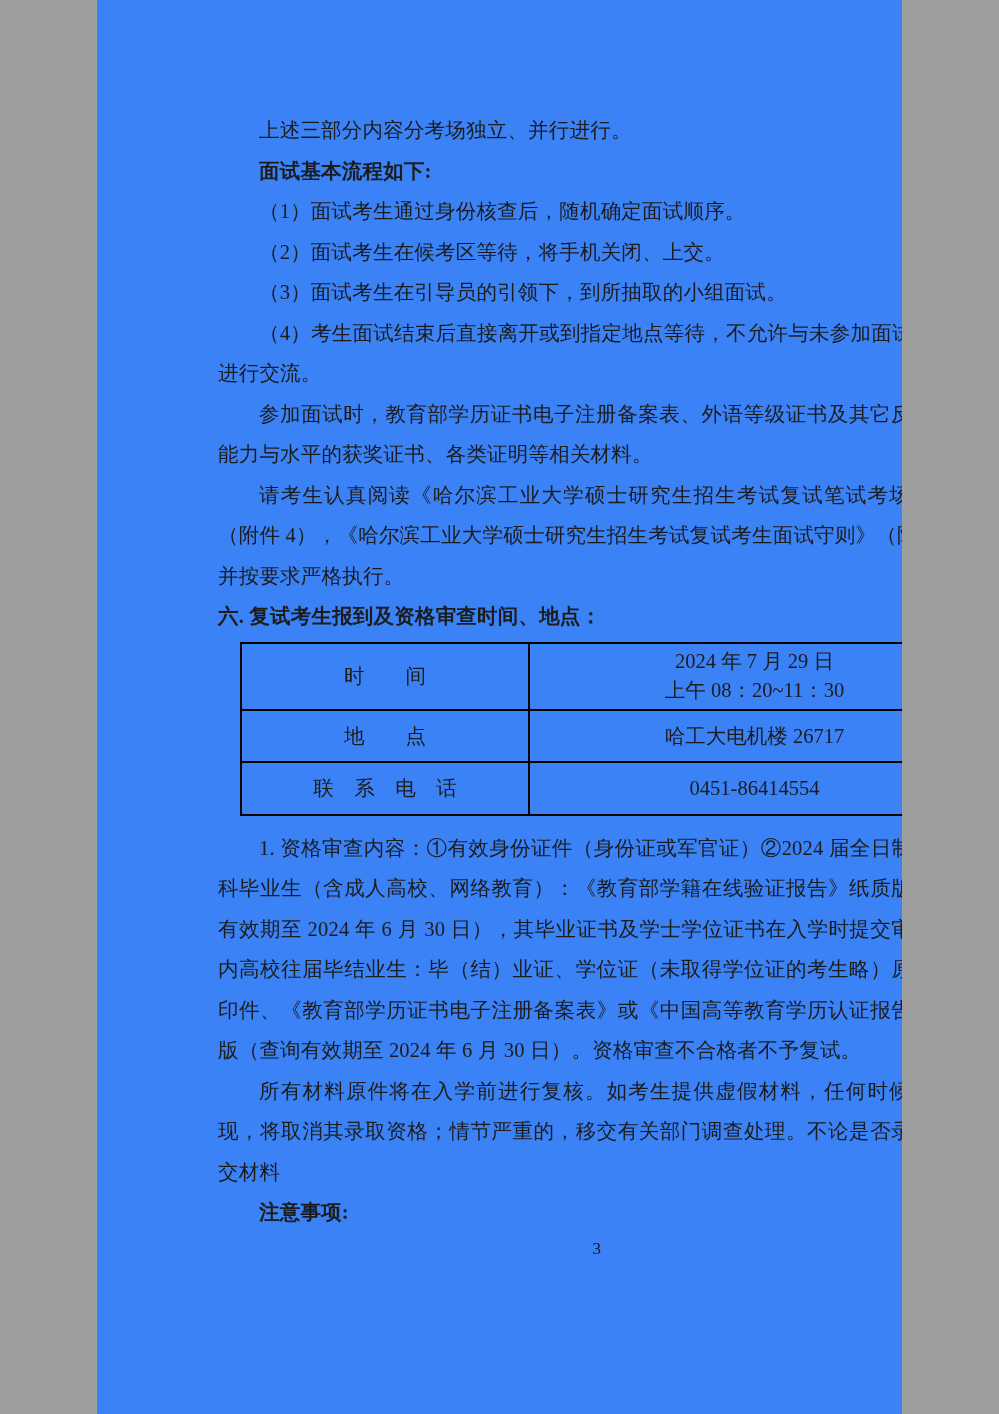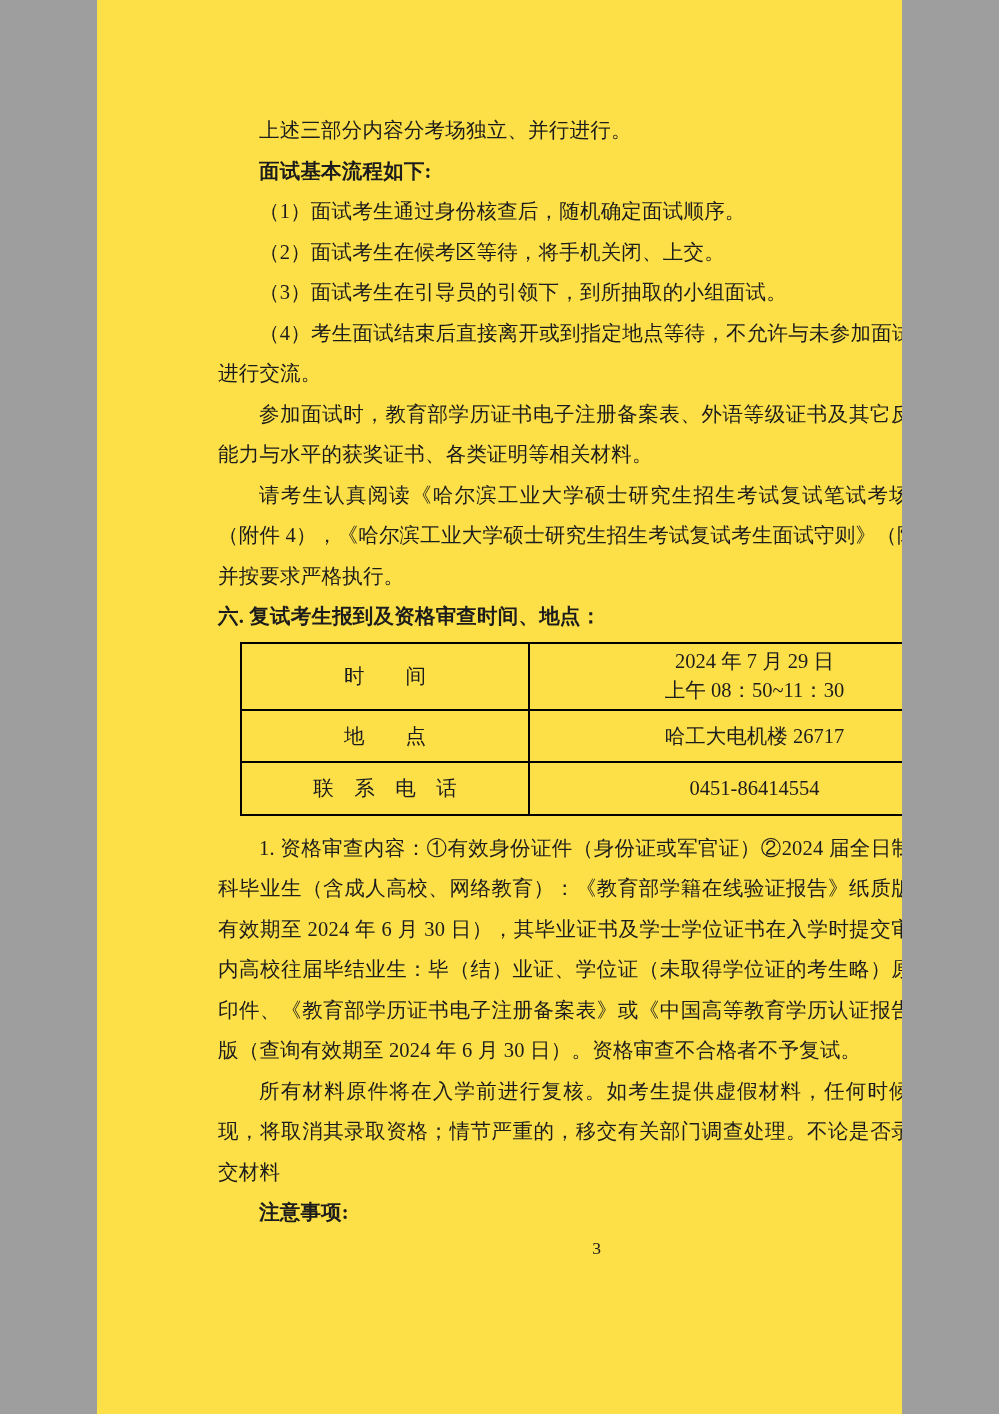--- a/index.html
+++ b/index.html
@@ -1,20 +1,20 @@
 <!DOCTYPE html>
 <html><head>
 <meta charset="utf-8">
 <style>
   html,body { margin:0; padding:0; background:#9e9e9e; }
   .page {
     position:relative;
     width:805px; height:1414px;
     margin:0 auto;
-    background:#fde047;
+    background:#3b82f6;
     color:#1c1c1c;
     font-family:"Liberation Serif","DejaVu Serif",serif;
     overflow:hidden;
   }
   .content {
     position:absolute;
     left:121px; top:110px;
     width:757px;
   }
   .content p {
@@ -80,21 +80,21 @@
     <p class="indent">请考生认真阅读《哈尔滨工业大学硕士研究生招生考试复试笔试考场规则》（附件 4），《哈尔滨工业大学硕士研究生招生考试复试考生面试守则》（附件 5）并按要求严格执行。</p>
 
     <p class="section-heading">六. 复试考生报到及资格审查时间、地点：</p>
 
     <table class="reg">
       <tbody>
           <tr class="r-time">
         <td class="t-label">时　　间</td>
         <td class="t-value">
           <div class="time-line">2024 年 7 月 29 日</div>
-          <div class="time-line">上午 08：50~11：30</div>
+          <div class="time-line">上午 08：20~11：30</div>
         </td>
       </tr>
       <tr class="r-place">
         <td class="t-label">地　　点</td>
         <td class="t-value">哈工大电机楼 26717</td>
       </tr>
       <tr class="r-phone">
         <td class="t-label">联　系　电　话</td>
         <td class="t-value">0451-86414554</td>
       </tr>

